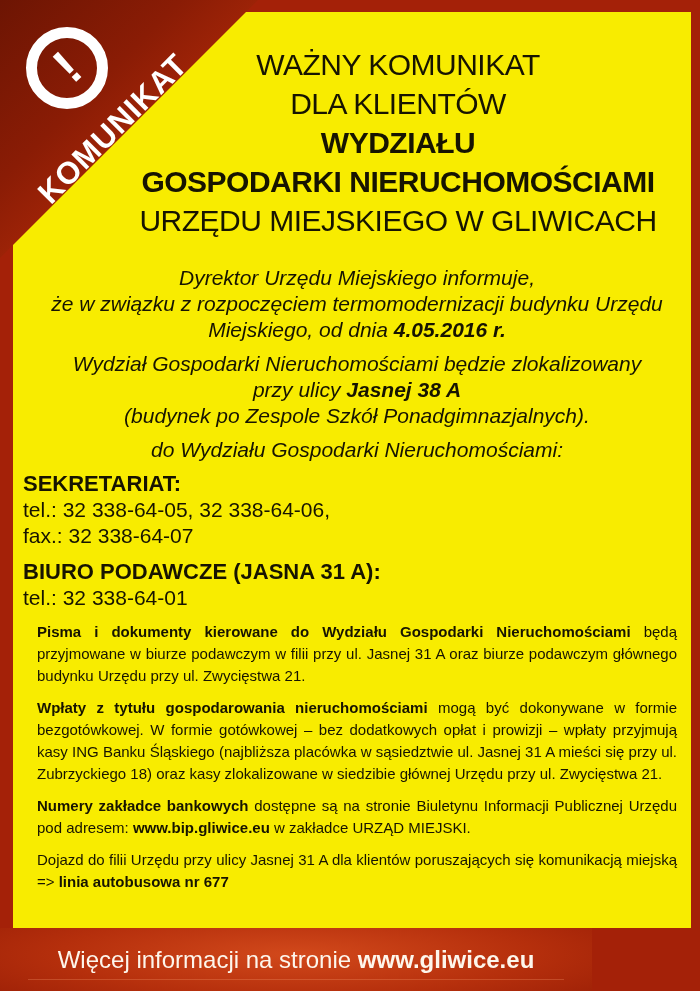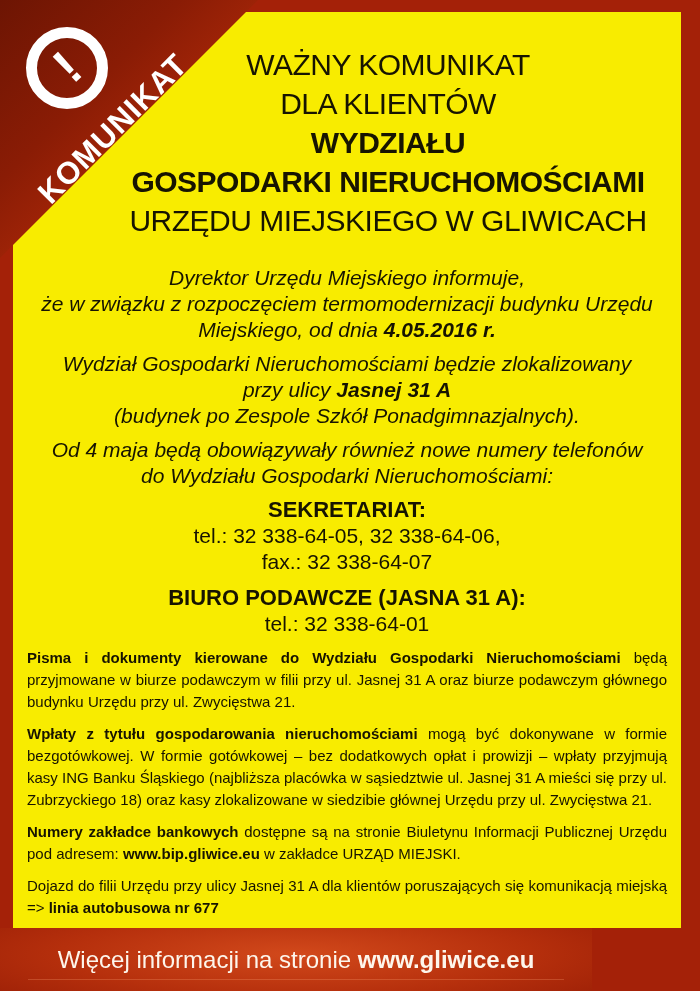--- a/index.html
+++ b/index.html
@@ -7,36 +7,36 @@
     --frame:#a42108;
     --ink:#171400;
     --white:#fdf6ec;
   }
   html,body{margin:0;padding:0;}
   body{width:700px;background:#a42108;font-family:"Liberation Sans","DejaVu Sans",sans-serif;}
   .poster{position:relative;width:700px;height:991px;background:var(--frame);overflow:hidden;}
 
   
   .page{position:absolute;left:13px;top:12px;width:668px;height:916px;background:var(--yellow);
-        color:var(--ink);overflow:hidden;}
+        color:var(--ink);overflow:hidden;padding-left:10px;}
 
   
   .title{margin-top:33px;padding-left:82px;text-align:center;font-size:30px;line-height:39px;
          letter-spacing:-0.5px;white-space:nowrap;}
   .title .t-line{white-space:nowrap;}
   .title .b{font-weight:bold;}
 
   
   .body-block{font-size:21px;line-height:26px;text-align:center;}
   .body-para{margin-top:8px;font-style:italic;}
   .body-para.p0{margin-top:25px;}
   .body-line{white-space:nowrap;}
 
   
-  .contacts{text-align:center;font-size:21px;line-height:26px;}
+  .contacts{text-align:left;font-size:21px;line-height:26px;}
   .contact{margin-top:8px;}
   .contact + .contact{margin-top:10px;}
   .contact-heading{font-weight:bold;font-size:22px;}
 
   
   .notes{margin-top:0;padding:0 14px;font-size:15px;line-height:22px;text-align:justify;}
   .note{margin:10px 0 0 0;}
   .b{font-weight:bold;}
   .u{}
 
@@ -75,25 +75,24 @@
         <div class="t-line">URZĘDU MIEJSKIEGO W GLIWICACH</div>
       </div>
     <div class="body-block">
         <div class="body-para p0">
           <div class="body-line"><span class="">Dyrektor Urzędu Miejskiego informuje,</span></div>
           <div class="body-line"><span class="">że w związku z rozpoczęciem termomodernizacji budynku Urzędu</span></div>
           <div class="body-line"><span class="">Miejskiego, od dnia </span><span class="b ">4.05.2016 r.</span></div>
         </div>
         <div class="body-para p1">
           <div class="body-line"><span class="">Wydział Gospodarki Nieruchomościami będzie zlokalizowany</span></div>
-          <div class="body-line"><span class="">przy ulicy </span><span class="b ">Jasnej 31 A</span></div>
+          <div class="body-line"><span class="">przy ulicy </span><span class="b ">Jasnej 38 A</span></div>
           <div class="body-line"><span class="">(budynek po Zespole Szkół Ponadgimnazjalnych).</span></div>
         </div>
         <div class="body-para p2">
-          <div class="body-line"><span class="">Od 4 maja będą obowiązywały również nowe numery telefonów</span></div>
           <div class="body-line"><span class="">do Wydziału Gospodarki Nieruchomościami:</span></div>
         </div>
       </div>
     <div class="contacts">
         <div class="contact">
           <div class="contact-heading">SEKRETARIAT:</div>
           <div class="contact-line">tel.: 32 338-64-05, 32 338-64-06,</div>
           <div class="contact-line">fax.: 32 338-64-07</div>
         </div>
         <div class="contact">

